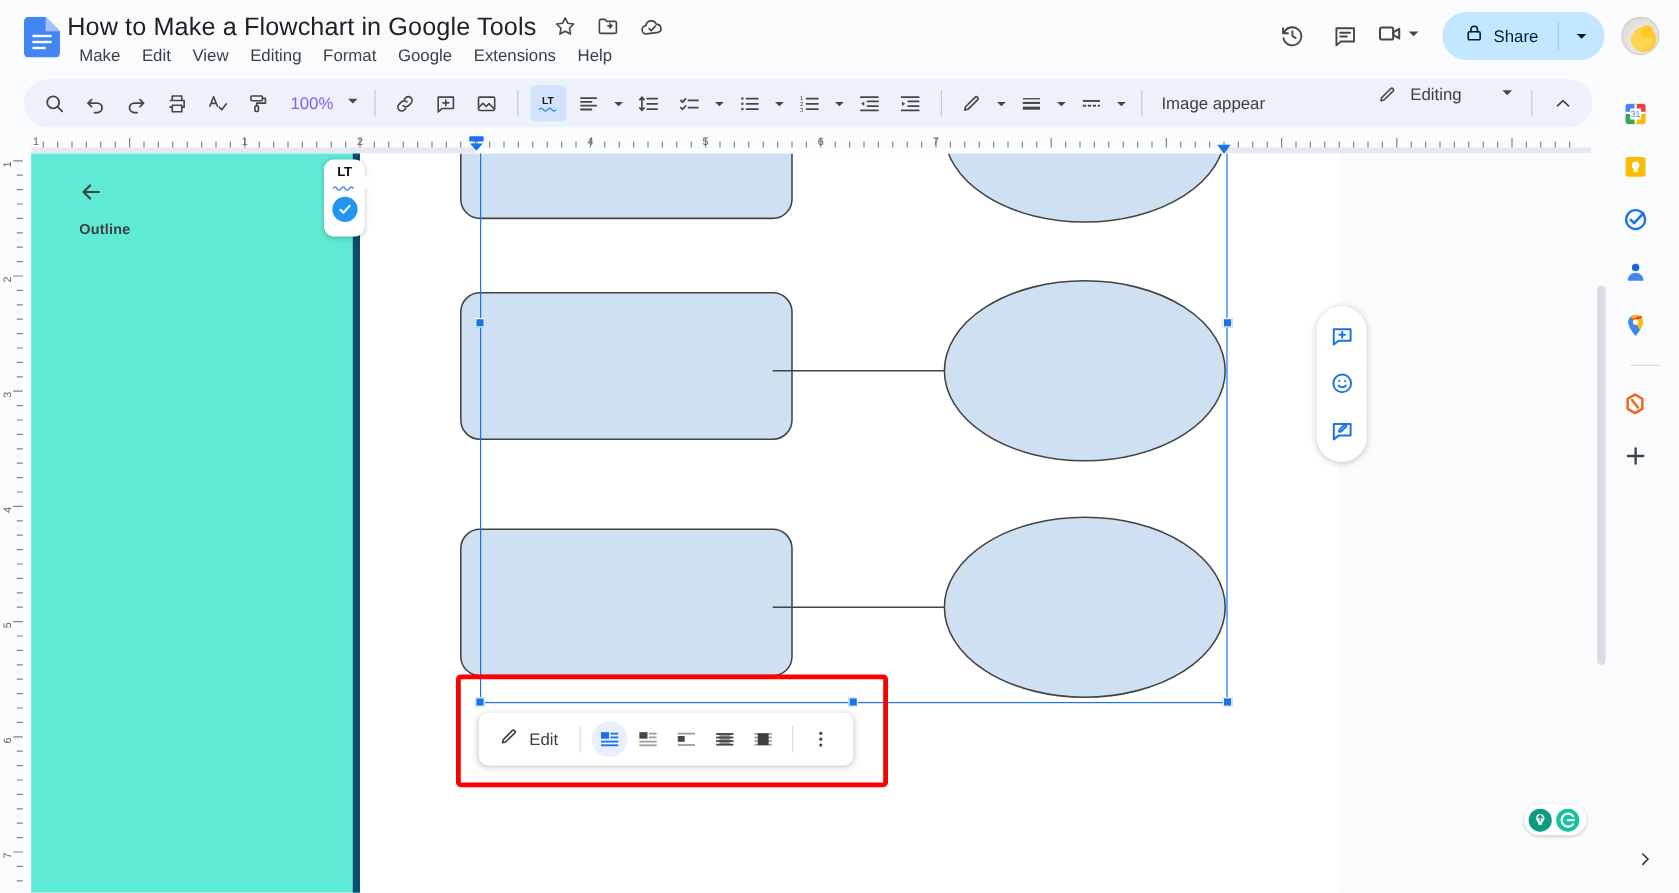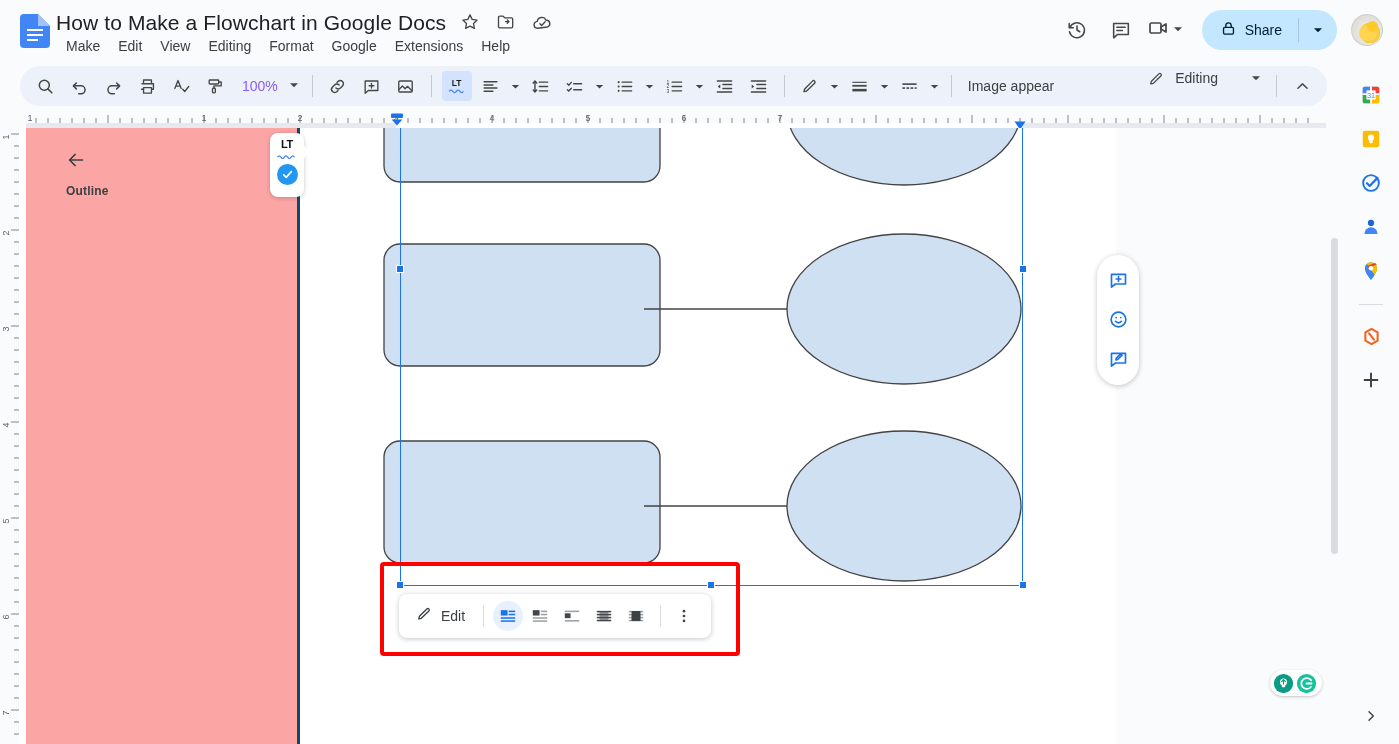--- a/index.html
+++ b/index.html
@@ -128,21 +128,21 @@
 
   
   #v-ruler {
     position: absolute; left: 0; top: 128px; width: 26px; height: 616px;
     background: #f9fbfd;
   }
 
   
   #outline-panel {
     position: absolute; left: 26px; top: 128px; width: 274px; height: 616px;
-    background: #fca5a5; border-right: 3px solid #0c4a6e;
+    background: #5eead4; border-right: 6px solid #0c4a6e;
   }
   #outline-back {
     position: absolute; left: 34px; top: 16px; width: 32px; height: 32px;
     display: flex; align-items: center; justify-content: center;
     border-radius: 50%; cursor: pointer;
   }
   #outline-title {
     position: absolute; left: 40px; top: 56px;
     font-size: 12px; font-weight: bold; color: #3c4043; letter-spacing: .2px;
   }
@@ -241,21 +241,21 @@
   }
 
   
   #right-sidebar {
     position: absolute; right: 0; top: 62px; width: 56px; height: 682px;
     background: #f9fbfd;
     display: flex; flex-direction: column; align-items: center;
   }
   .side-btn {
     width: 38px; height: 38px; border-radius: 50%; margin-top: 6px;
-    display: flex; align-items: center; justify-content: center; cursor: pointer;
+    display: flex; align-items: center; cursor: pointer;
   }
   #side-divider { width: 24px; height: 1px; background: #dadce0; margin: 14px 0 6px; }
 
   
   #vscroll-track {
     position: absolute; right: 59px; top: 128px; width: 10px; height: 616px;
   }
   #vscroll-thumb {
     position: absolute; right: 61px; top: 238px; width: 7px; height: 316px;
     background: #dadce0; border-radius: 4px; cursor: pointer;
@@ -286,21 +286,21 @@
     <svg width="30" height="34" viewBox="0 0 30 34">
       <path d="M4 0h14l12 12v18a4 4 0 0 1-4 4H4a4 4 0 0 1-4-4V4a4 4 0 0 1 4-4z" fill="#4285f4"></path>
       <path d="M18 0l12 12H18z" fill="#a1c2fa"></path>
       <rect x="7" y="15" width="16" height="2" fill="#fff"></rect>
       <rect x="7" y="20" width="16" height="2" fill="#fff"></rect>
       <rect x="7" y="25" width="11" height="2" fill="#fff"></rect>
     </svg>
   </div>
 
   <div id="doc-title-row">
-    <span id="doc-title">How to Make a Flowchart in Google Docs</span>
+    <span id="doc-title">How to Make a Flowchart in Google Tools</span>
     <span class="title-icon">
       <svg width="20" height="20" viewBox="0 0 24 24" fill="none" stroke="#444746" stroke-width="1.6">
         <path d="M12 3.5l2.6 5.3 5.9.85-4.25 4.15 1 5.85L12 16.9l-5.25 2.75 1-5.85L3.5 9.65l5.9-.85z" stroke-linejoin="round"></path>
       </svg>
     </span>
     <span class="title-icon">
       <svg width="20" height="20" viewBox="0 0 24 24" fill="none" stroke="#444746" stroke-width="1.6">
         <path d="M3 6.5a1.5 1.5 0 0 1 1.5-1.5h4l2 2h8A1.5 1.5 0 0 1 20 8.5v9a1.5 1.5 0 0 1-1.5 1.5h-14A1.5 1.5 0 0 1 3 17.5z" stroke-linejoin="round"></path>
         <path d="M11.5 11.5h4M13.5 9.5l2 2-2 2" stroke-linecap="round" stroke-linejoin="round"></path>
       </svg>

